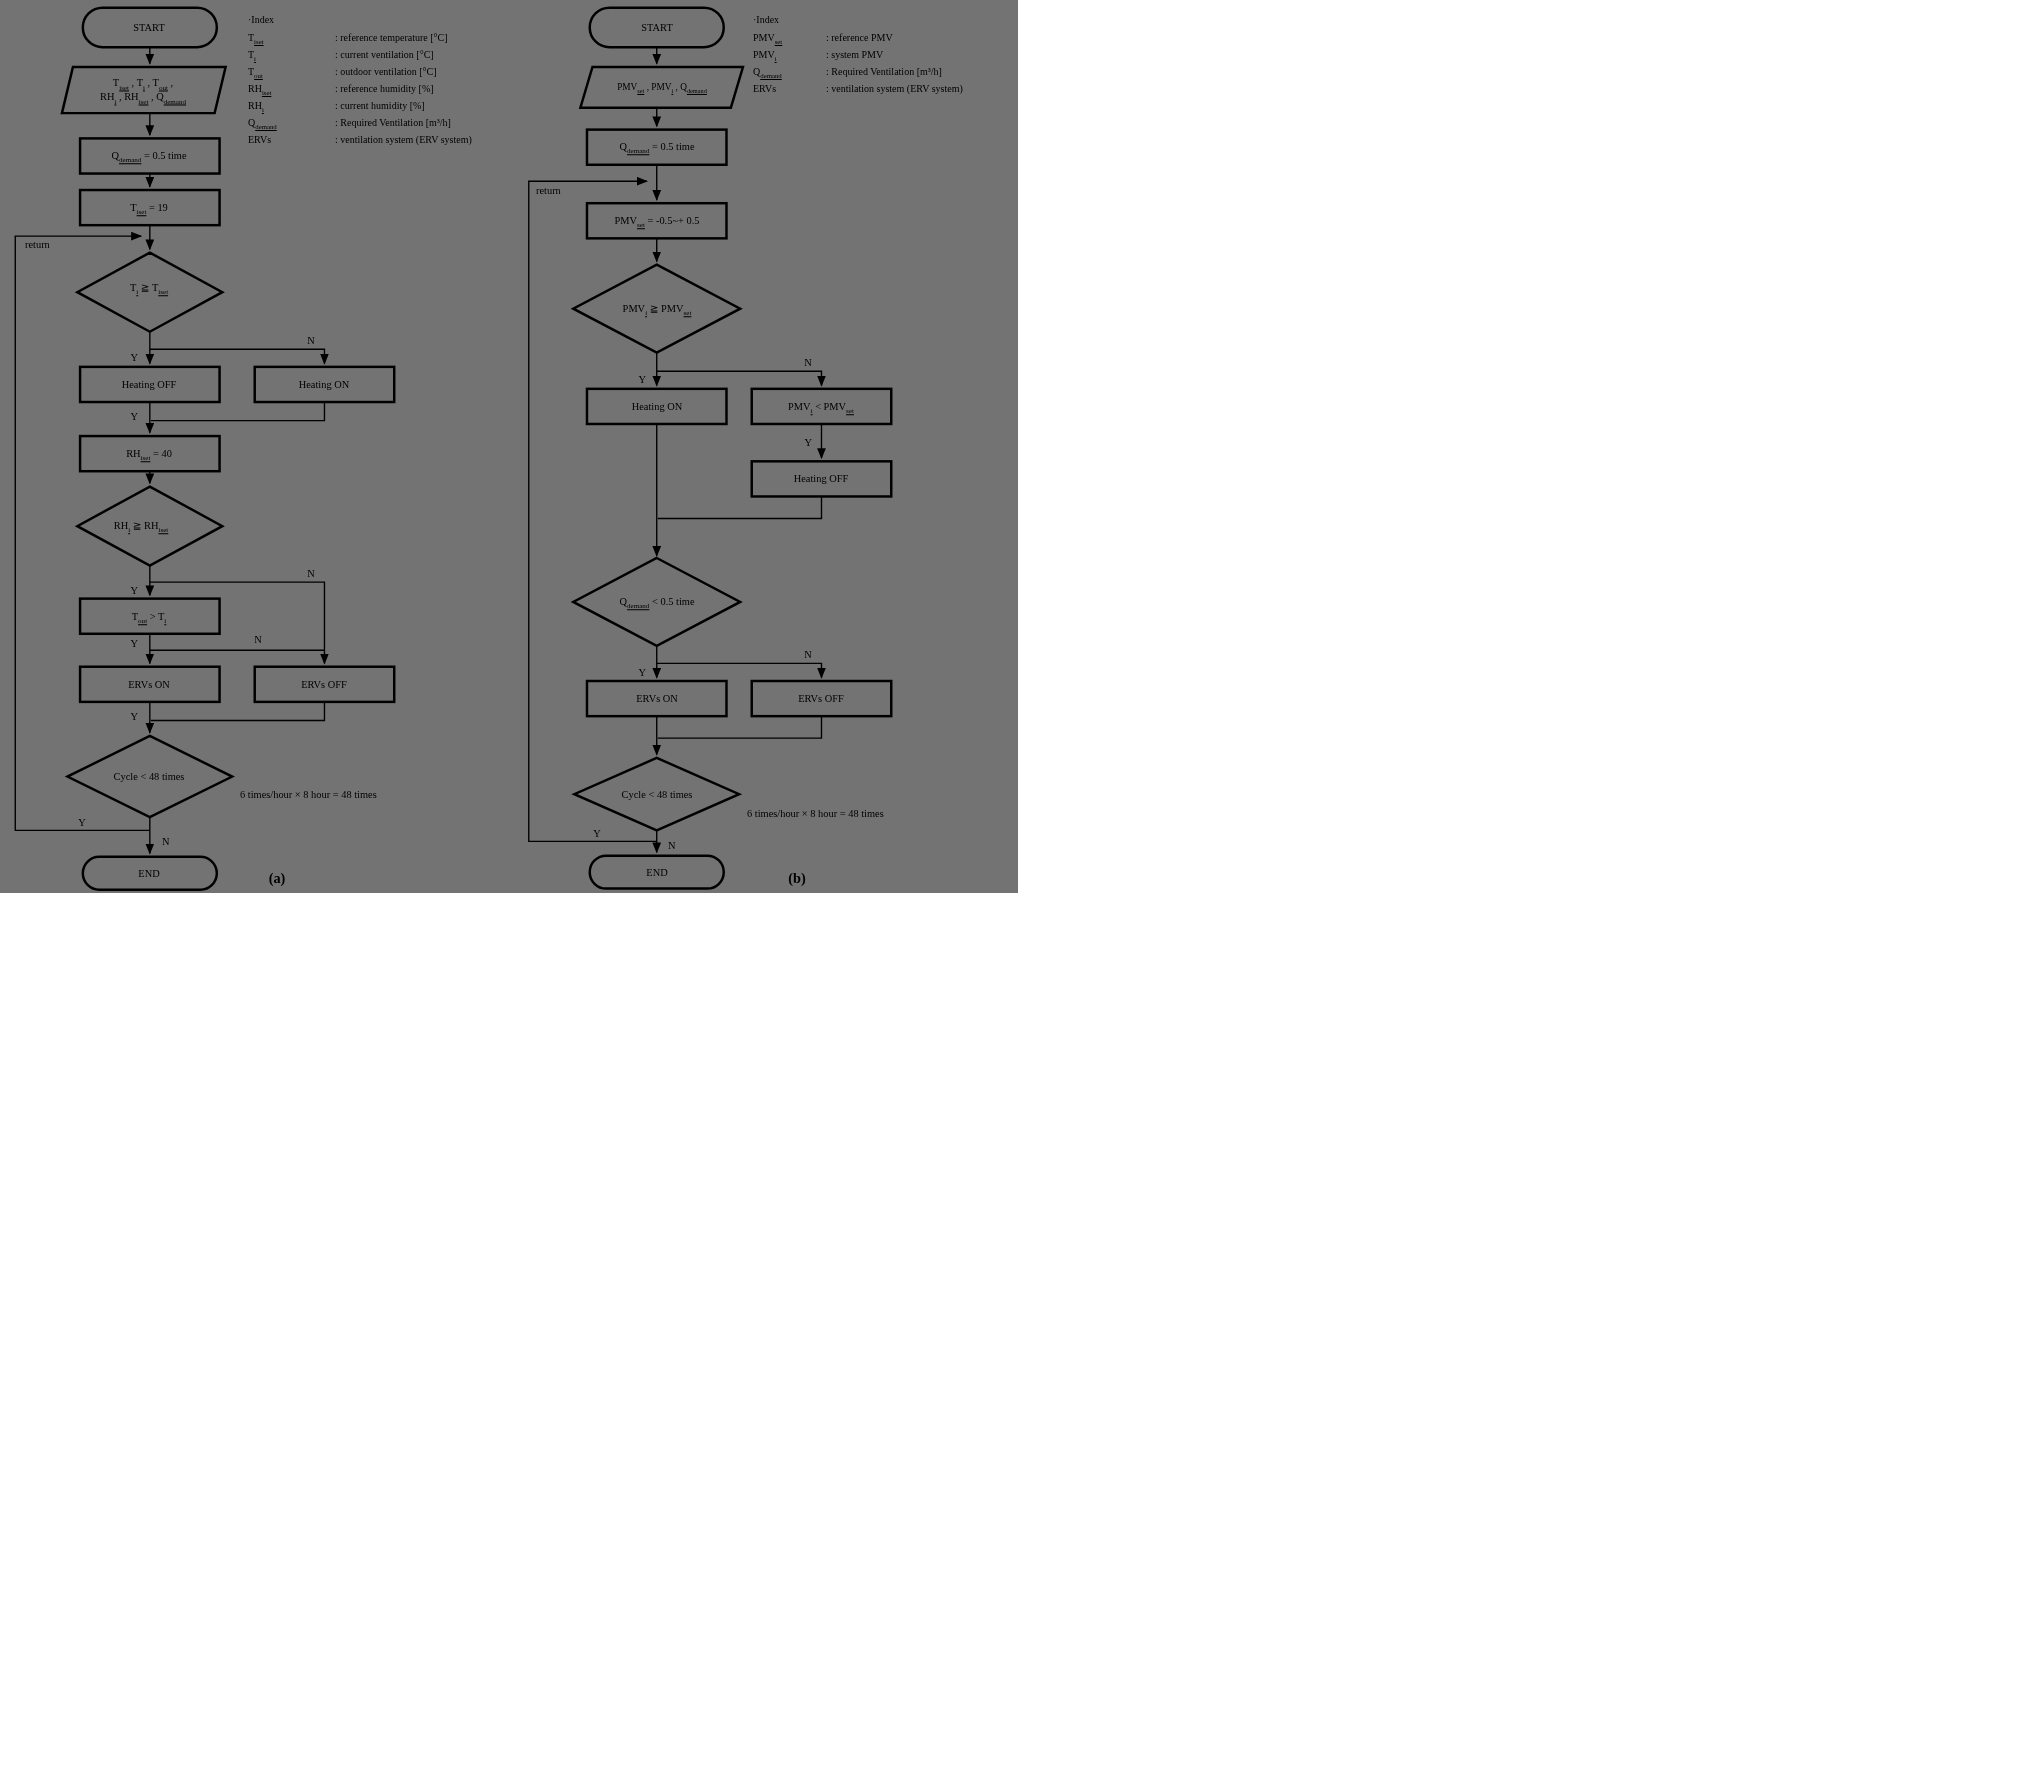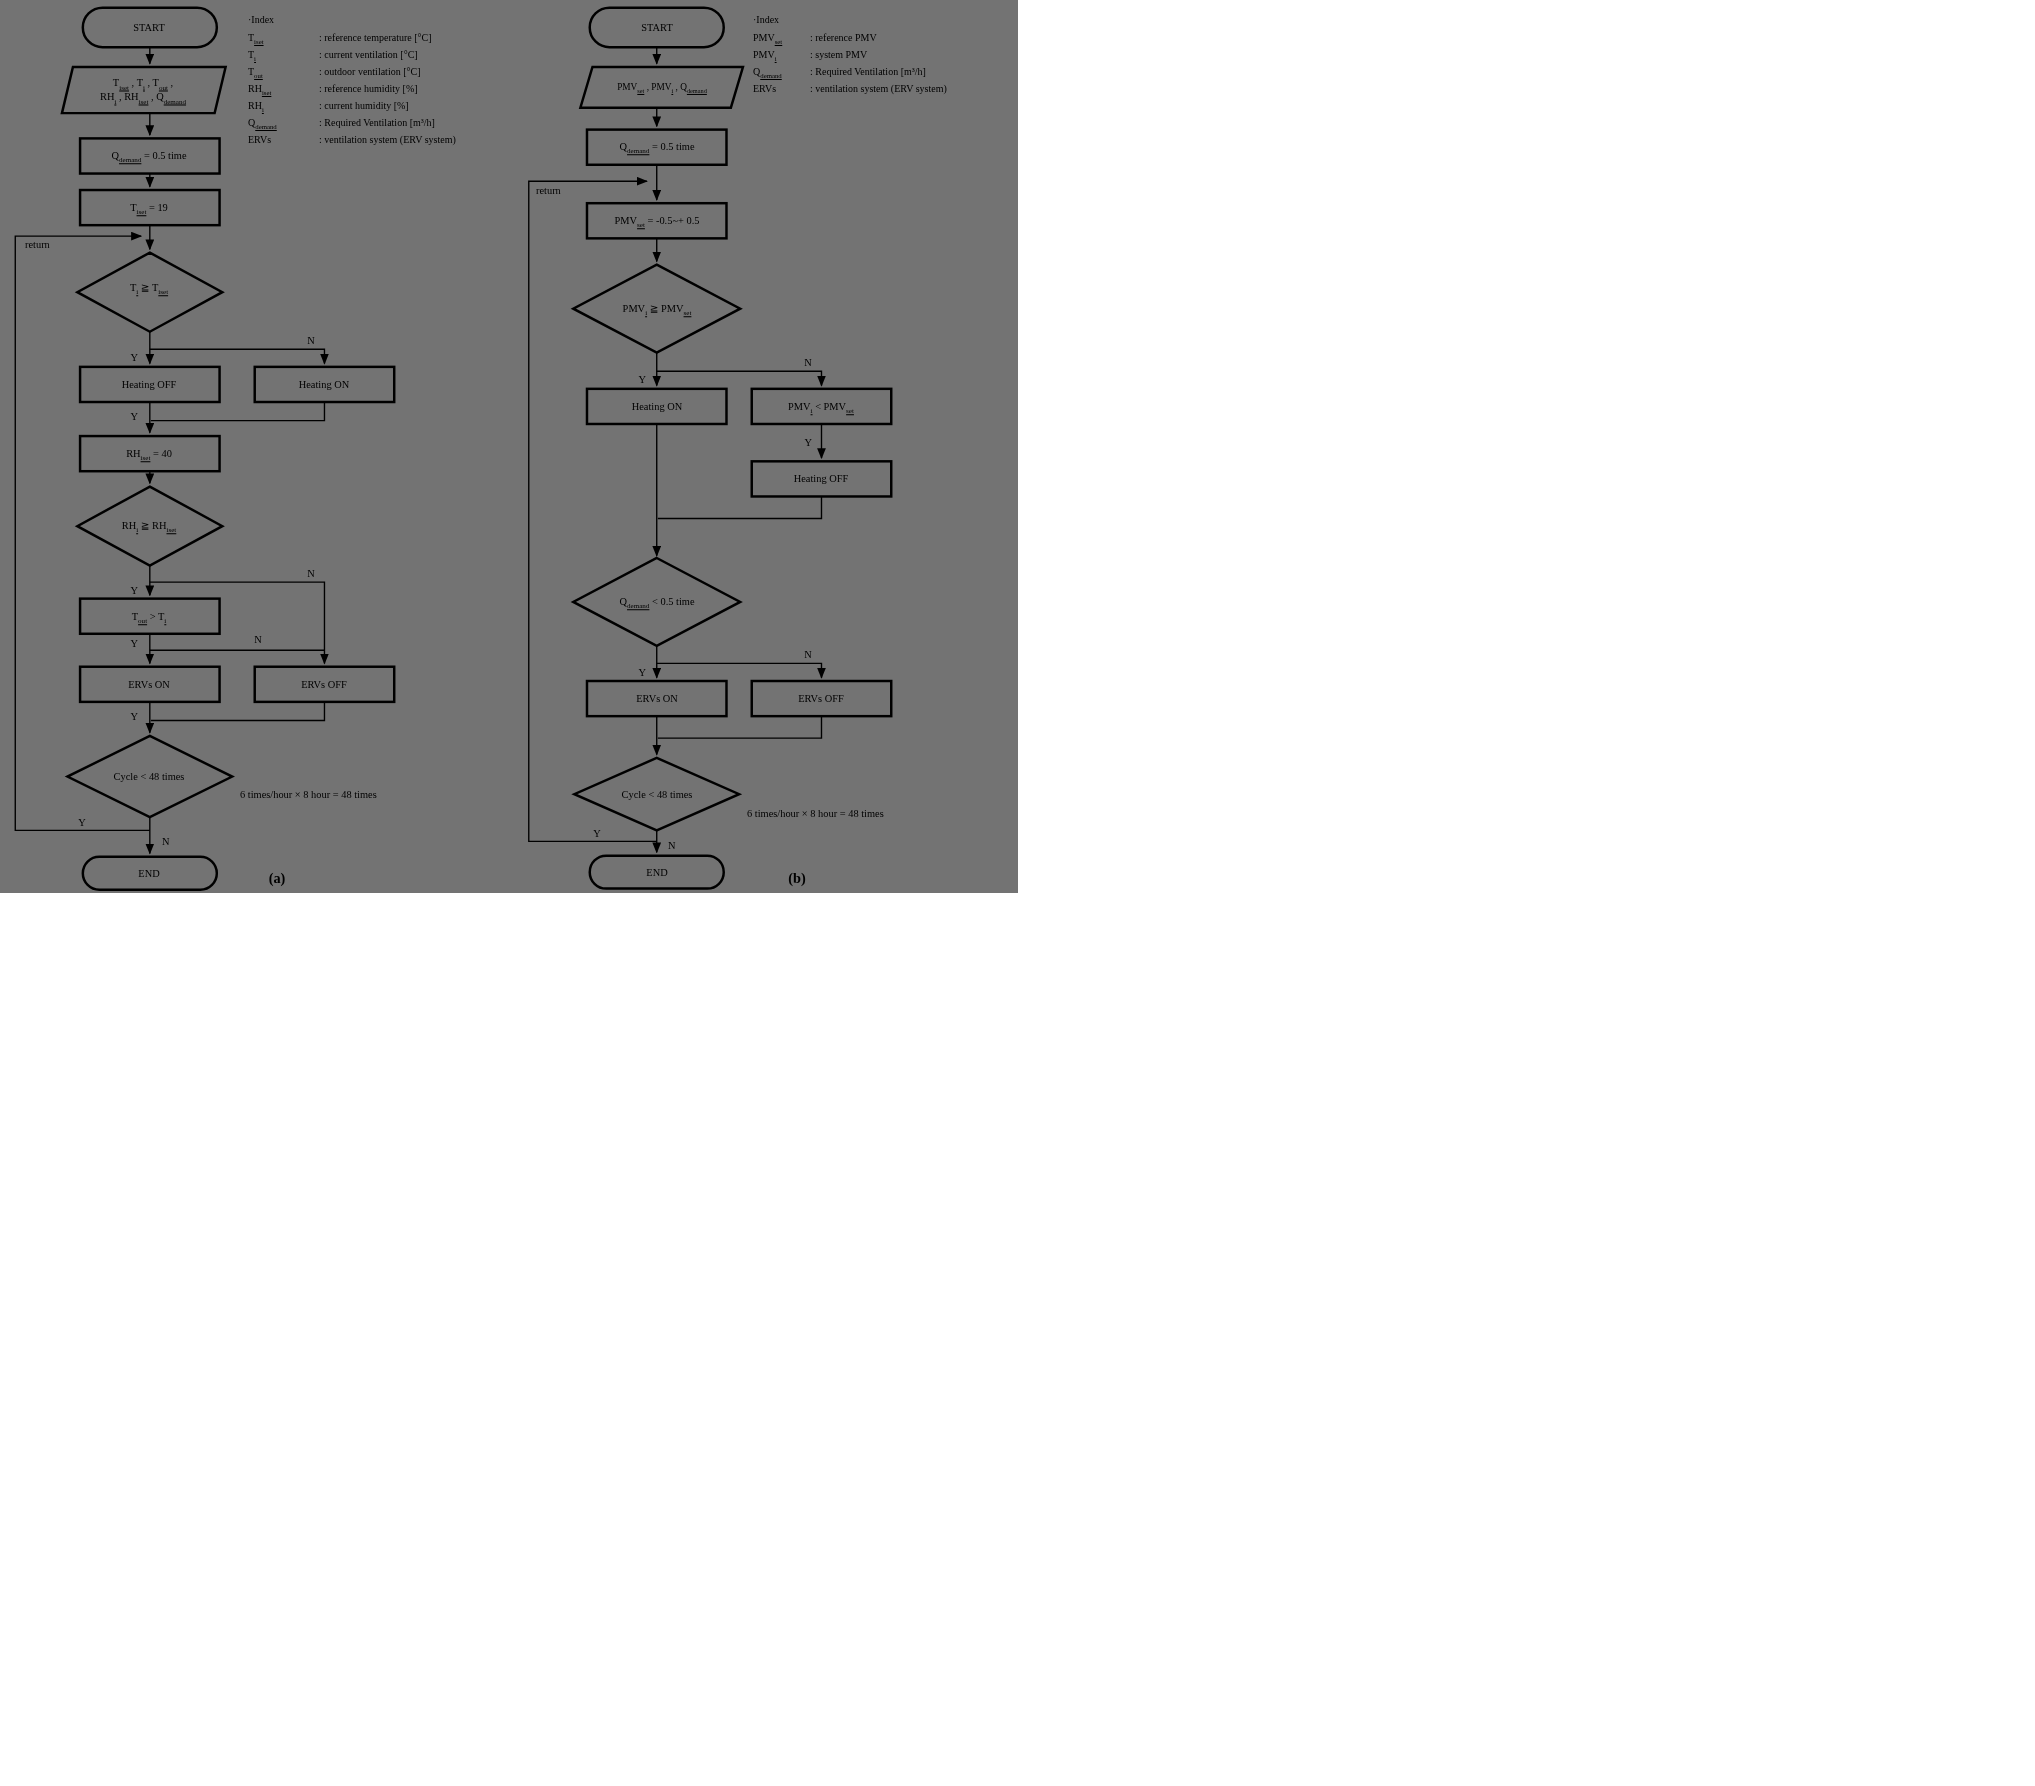--- a/index.html
+++ b/index.html
@@ -23,21 +23,21 @@
   .lbl.start-anchor{transform:translate(0,-50%);text-align:left;}
   .lbl.end-anchor{transform:translate(-100%,-50%);text-align:right;}
   .lbl.fs17{font-size:9.3px;}
   .lbl.cap{font-size:14.3px;font-weight:bold;}
   sub{font-size:68%;line-height:0;text-decoration:underline;}
   .idx{position:absolute;font-size:10px;line-height:17px;}
   .idx-title{line-height:16.5px;}
   .idx-row{display:flex;}
   .idx-term{width:71px;flex:0 0 auto;}
   .idx-b .idx-term{width:57px;}
-  .idx-desc{flex:0 0 auto;}
+  .idx-desc{flex:0 0 auto;margin-left:16px;}
 </style>
 </head>
 <body>
 
 <div class="canvas">
 
   <svg class="geom" width="1018" height="893" viewBox="0 0 1852 1626">
     <defs>
       <marker id="arr" markerUnits="userSpaceOnUse" markerWidth="20" markerHeight="16" refX="18" refY="8" orient="auto">
         <path d="M0,0 L20,8 L0,16 Z" fill="#000"></path>
@@ -121,21 +121,21 @@
   <div class="lbl" style="left:149px;top:156px">Q<sub>demand</sub> = 0.5 time</div>
   <div class="lbl" style="left:149px;top:208px">T<sub>iset</sub> = 19</div>
   <div class="lbl start-anchor" style="left:25px;top:245px">return</div>
   <div class="lbl" style="left:149px;top:288px">T<sub>i</sub> ≧ T<sub>iset</sub></div>
   <div class="lbl end-anchor" style="left:138px;top:358px">Y</div>
   <div class="lbl" style="left:311px;top:341px">N</div>
   <div class="lbl" style="left:149px;top:385px">Heating OFF</div>
   <div class="lbl" style="left:324px;top:385px">Heating ON</div>
   <div class="lbl end-anchor" style="left:138px;top:417px">Y</div>
   <div class="lbl" style="left:149px;top:454px">RH<sub>iset</sub> = 40</div>
-  <div class="lbl" style="left:149px;top:526px">RH<sub>i</sub> ≧ RH<sub>iset</sub></div>
+  <div class="lbl" style="left:141px;top:526px">RH<sub>i</sub> ≧ RH<sub>iset</sub></div>
   <div class="lbl end-anchor" style="left:138px;top:591px">Y</div>
   <div class="lbl" style="left:311px;top:574px">N</div>
   <div class="lbl" style="left:149px;top:617px">T<sub>out</sub> &gt; T<sub>i</sub></div>
   <div class="lbl end-anchor" style="left:138px;top:644px">Y</div>
   <div class="lbl" style="left:258px;top:640px">N</div>
   <div class="lbl" style="left:149px;top:685px">ERVs ON</div>
   <div class="lbl" style="left:324px;top:685px">ERVs OFF</div>
   <div class="lbl end-anchor" style="left:138px;top:717px">Y</div>
   <div class="lbl" style="left:149px;top:777px">Cycle &lt; 48 times</div>
   <div class="lbl start-anchor" style="left:240px;top:795px">6 times/hour × 8 hour = 48 times</div>

